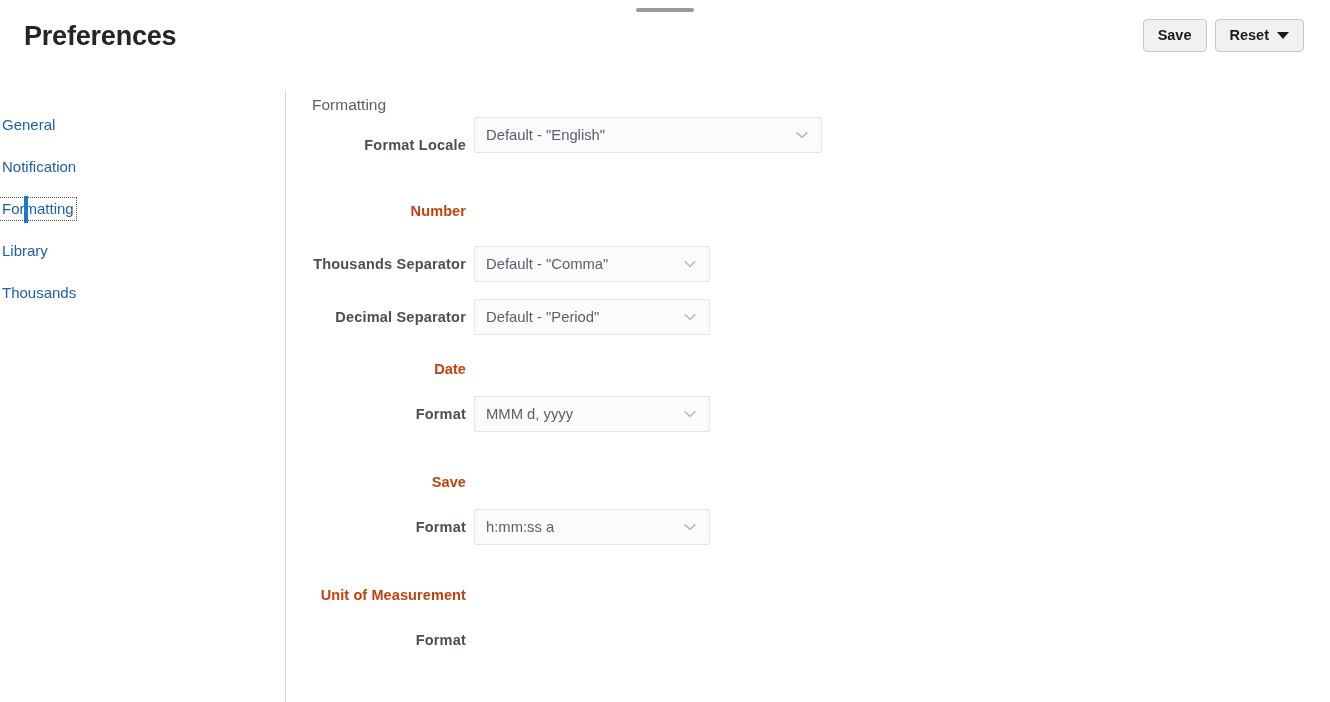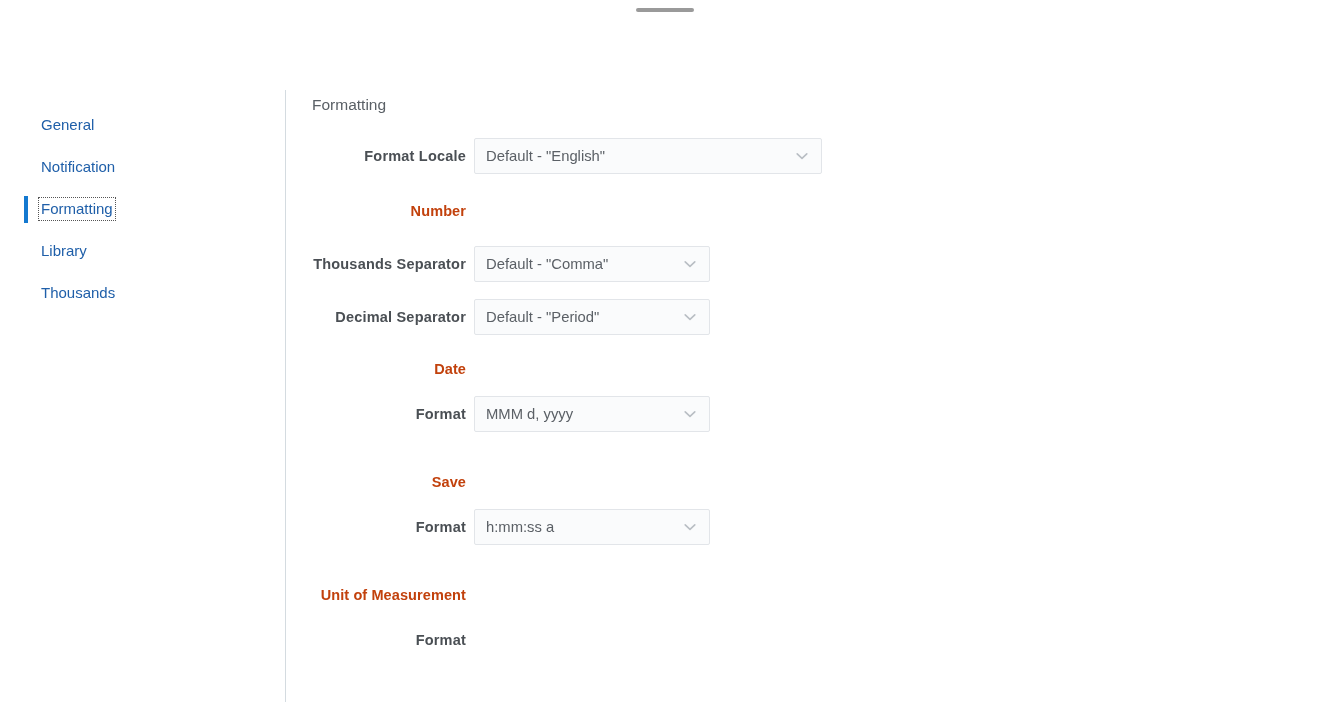--- a/index.html
+++ b/index.html
@@ -100,21 +100,20 @@
     position: absolute;
     left: 0;
     top: 104px;
     width: 285px;
   }
   .nav-item {
     position: relative;
     display: block;
     height: 42px;
     line-height: 42px;
-    padding-left: 39px;
     font-size: 15px;
     color: #1f5fa9;
     cursor: pointer;
     white-space: nowrap;
   }
   .nav-item .nav-label {
     display: inline-block;
     line-height: 20px;
     padding: 1px 2px;
   }
@@ -210,35 +209,48 @@
   .select.wide { width: 348px; }
   .select.narrow { width: 236px; }
 </style>
 </head>
 <body>
 
 <div id="app">
 
   <div class="drag-handle"></div>
 
+  <div class="header">
+    <div class="page-title">Preferences</div>
+
+    <div class="header-actions">
+      <button class="btn">
+        <span>Save</span>
+      </button>
+      <button class="btn">
+        <span>Reset</span>
+        <span class="caret"></span>
+      </button>
+    </div>
+  </div>
 
   <div class="divider"></div>
 
   <nav class="sidebar" id="sidebar">
       <div class="nav-item"><span class="nav-label">General</span></div>
       <div class="nav-item"><span class="nav-label">Notification</span></div>
       <div class="nav-item active"><span class="nav-label">Formatting</span></div>
       <div class="nav-item"><span class="nav-label">Library</span></div>
       <div class="nav-item"><span class="nav-label">Thousands</span></div>
     </nav>
 
   <div class="content">
     <div class="section-title">Formatting</div>
     <div class="form-rows" id="form-rows">
-        <div class="row" style="top: 48px;">
+        <div class="row" style="top: 27px; align-items: flex-end;">
           <div class="label">Format Locale</div>
           <div class="select wide">
             <span class="value">Default - "English"</span>
             <span class="chev">
               <svg viewBox="0 0 14 14" width="14" height="14" aria-hidden="true">
                 <path d="M2.2 4.8 L7 9.4 L11.8 4.8" fill="none" stroke="#b9bec4" stroke-width="1.6" stroke-linecap="round" stroke-linejoin="round"></path>
               </svg>
             </span>
           </div>
         </div>

